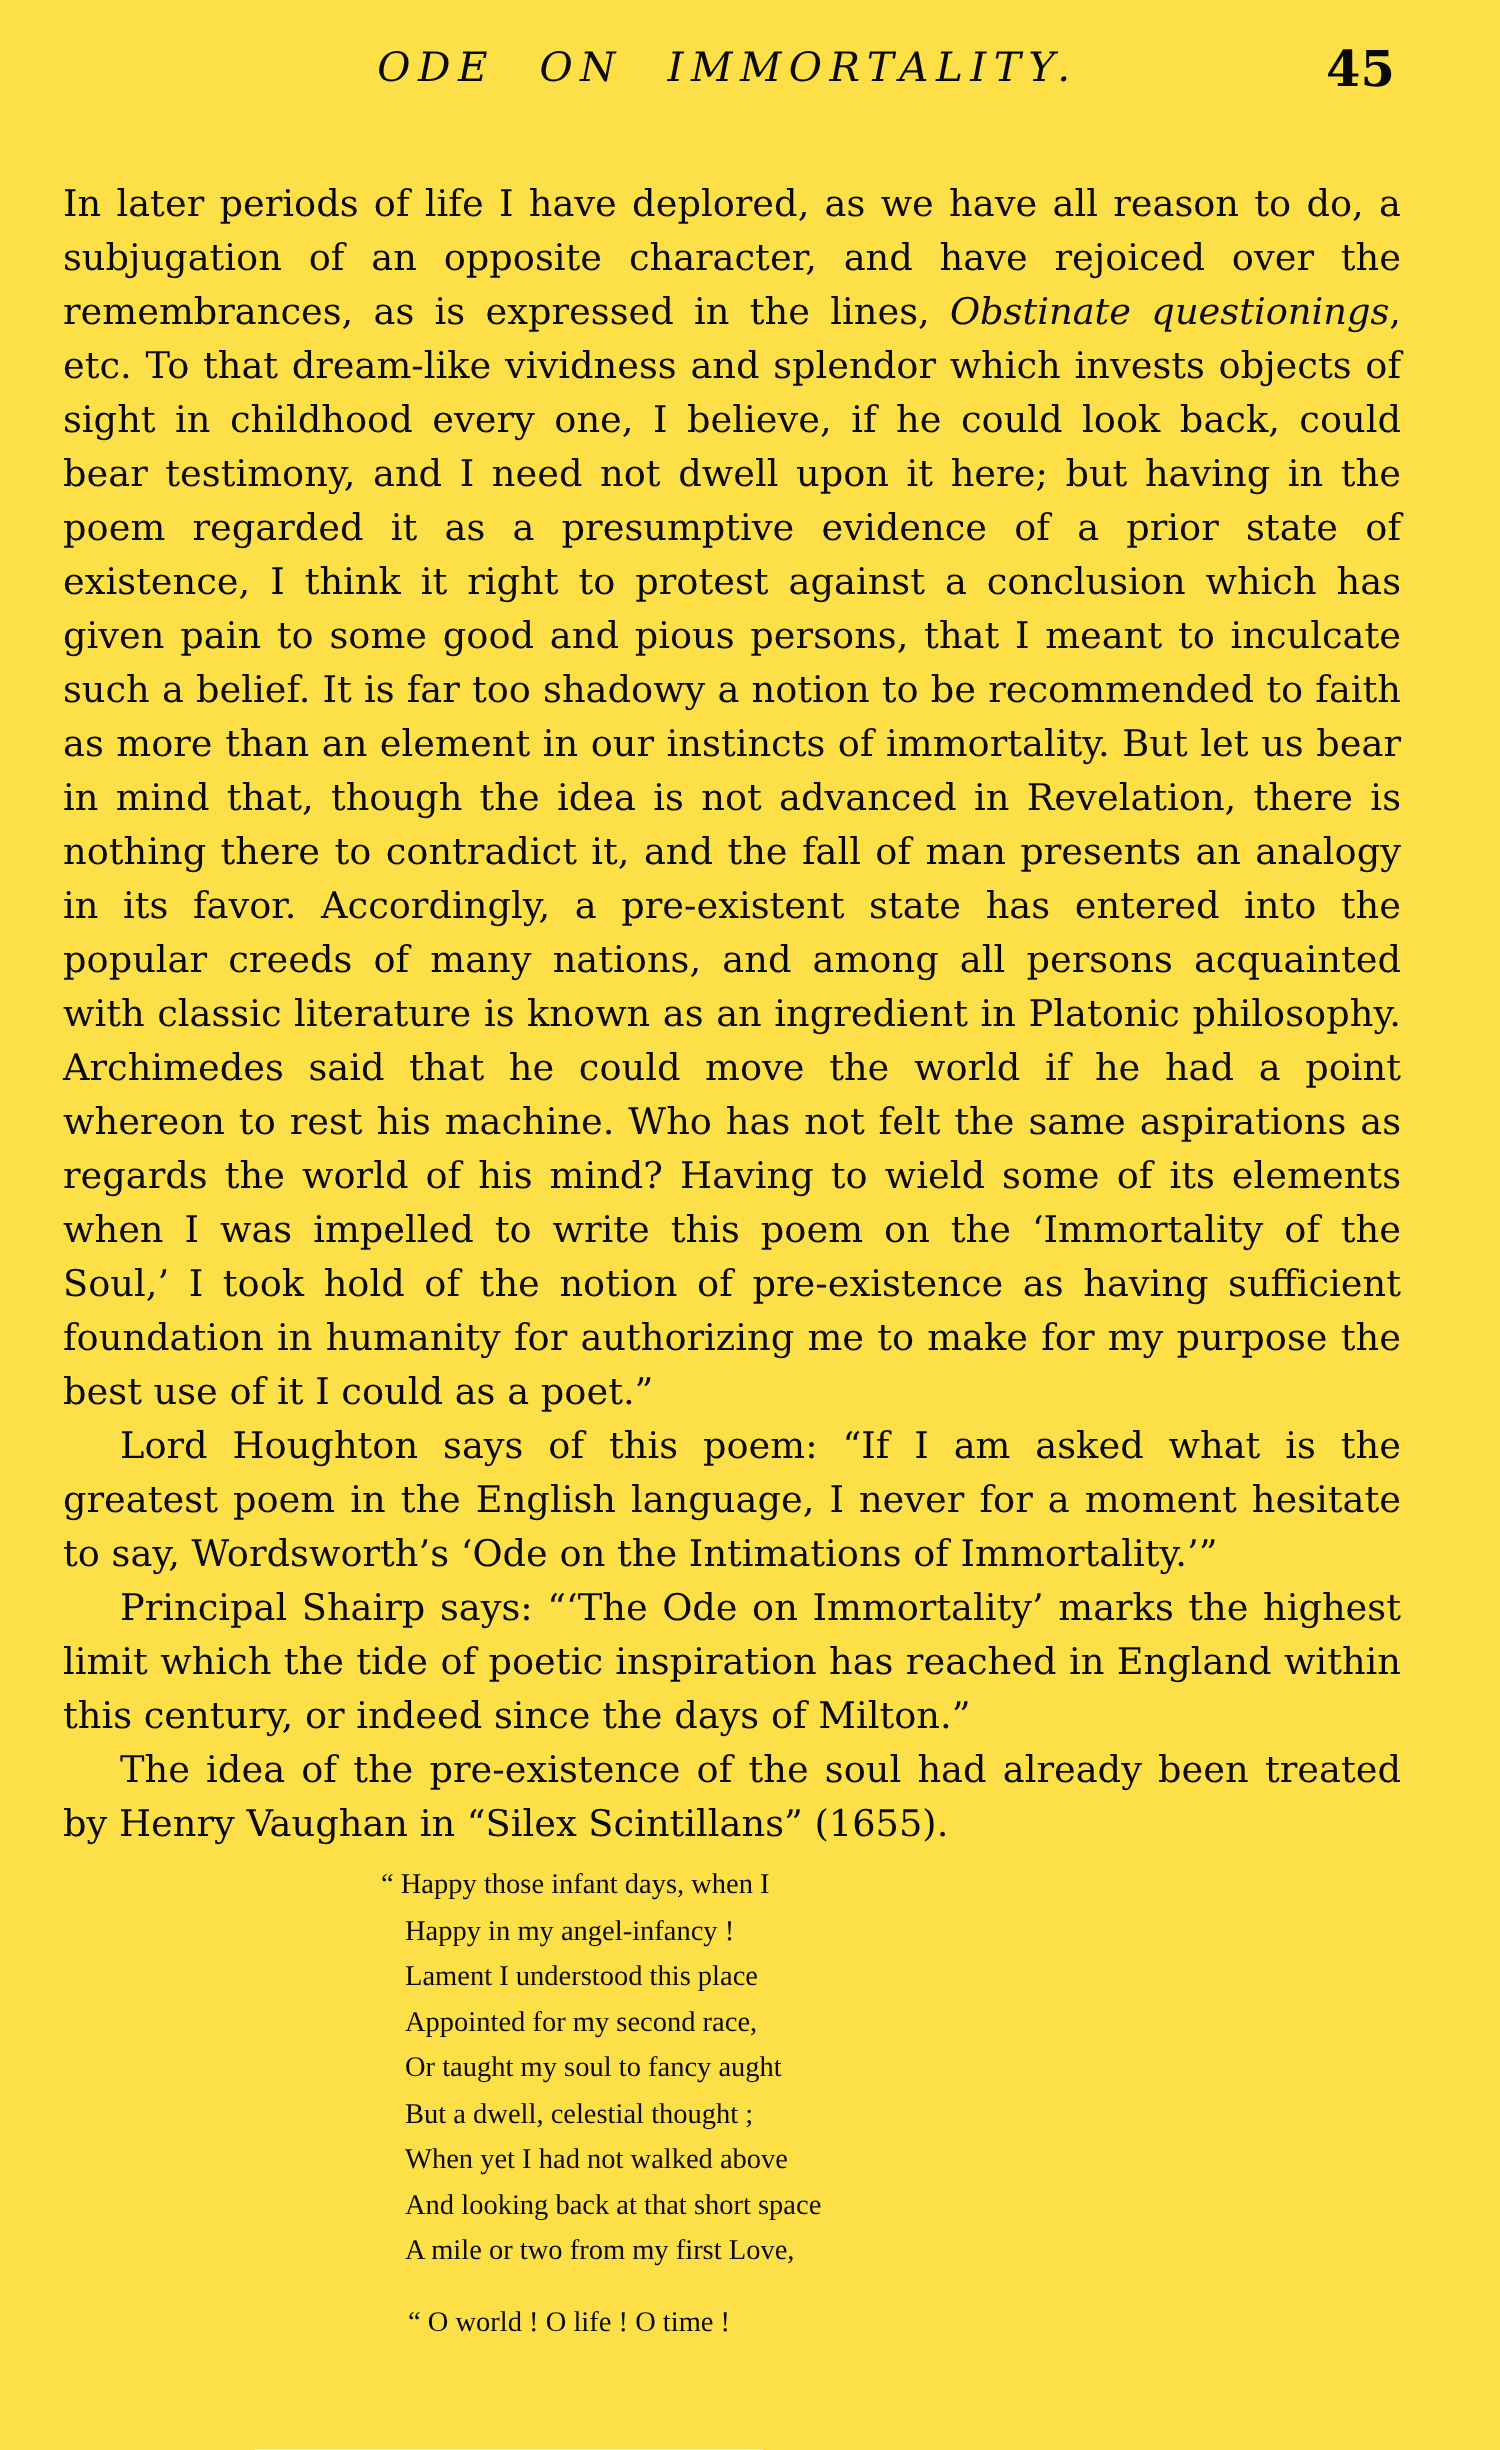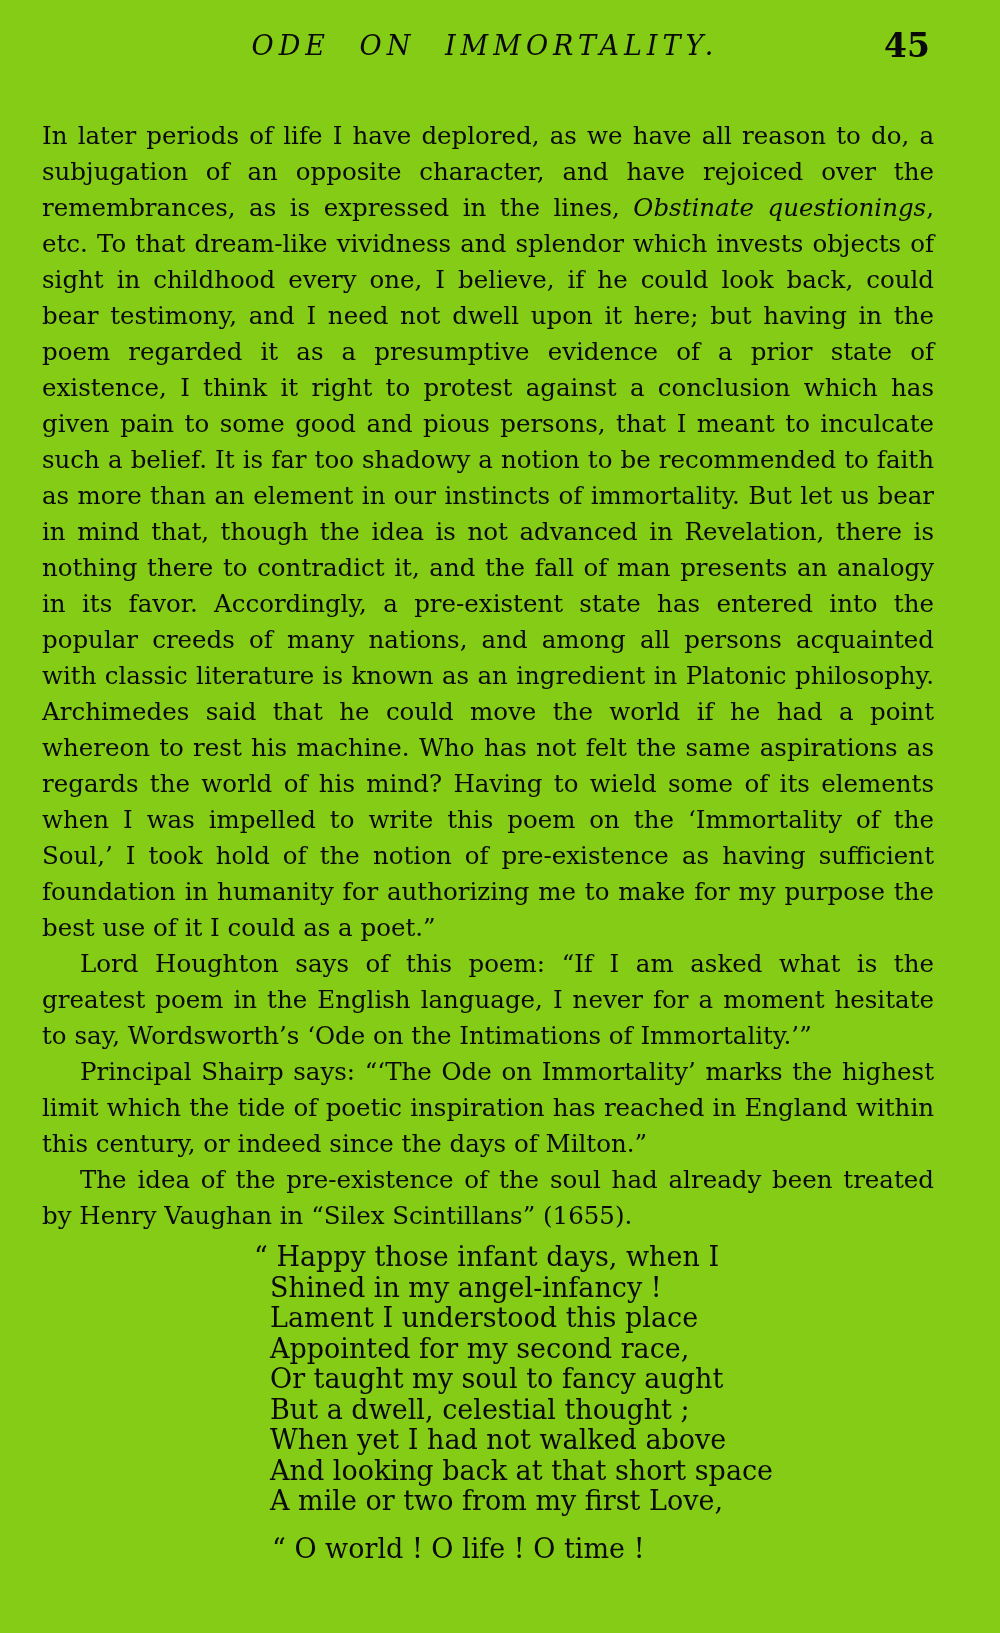--- a/index.html
+++ b/index.html
@@ -4,21 +4,21 @@
 <style>
   html, body {
     margin: 0;
     padding: 0;
     background: #ffffff;
   }
   .page {
     position: relative;
     width: 1000px;
     height: 1633px;
-    background: #84cc16;
+    background: #fde047;
     color: #0a0a0a;
     font-family: "DejaVu Serif", "Liberation Serif", serif;
     overflow: hidden;
     box-sizing: border-box;
     padding-top: 26px;
   }
   
   .running-head {
     position: relative;
     height: 40px;
@@ -52,22 +52,23 @@
   p.body-text {
     margin: 0;
     text-align: justify;
     text-justify: inter-word;
   }
   p.indent { text-indent: 38px; }
   .cite { font-style: italic; }
   
   .poem {
     margin: 8px 0 10px 228px;
-    font-size: 27px;
+    font-size: 19px;
     line-height: 30.5px;
+    font-family: Liberation Serif, serif;
   }
   .poem .poem-line { white-space: nowrap; }
   .poem .poem-line.q-hang { text-indent: -16px; }
   .poem-shelley {
     margin: 12px 0 0 246px;
     line-height: 40px;
   }
   .shelley-para { margin-top: 14px !important; }
 </style>
 </head>
@@ -85,21 +86,21 @@
     <p class="body-text"><span>In later periods of life I have deplored, as we have all reason to do, a subjugation of an opposite character, and have rejoiced over the remembrances, as is expressed in the lines, </span><span class="cite">Obstinate questionings</span><span>, etc.  To that dream-like vividness and splendor which invests objects of sight in childhood every one, I believe, if he could look back, could bear testimony, and I need not dwell upon it here; but having in the poem regarded it as a presumptive evidence of a prior state of existence, I think it right to protest against a conclusion which has given pain to some good and pious persons, that I meant to inculcate such a belief.  It is far too shadowy a notion to be recommended to faith as more than an element in our instincts of immortality.  But let us bear in mind that, though the idea is not advanced in Revelation, there is nothing there to contradict it, and the fall of man presents an analogy in its favor.  Accordingly, a pre-existent state has entered into the popular creeds of many nations, and among all persons acquainted with classic literature is known as an ingredient in Platonic philosophy.  Archimedes said that he could move the world if he had a point whereon to rest his machine.  Who has not felt the same aspirations as regards the world of his mind?  Having to wield some of its elements when I was impelled to write this poem on the ‘Immortality of the Soul,’ I took hold of the notion of pre-existence as having sufficient foundation in humanity for authorizing me to make for my purpose the best use of it I could as a poet.”</span></p>
 
     <p class="body-text indent">Lord Houghton says of this poem: “If I am asked what is the greatest poem in the English language, I never for a moment hesitate to say, Wordsworth’s ‘Ode on the Intimations of Immortality.’”</p>
 
     <p class="body-text indent">Principal Shairp says: “‘The Ode on Immortality’ marks the highest limit which the tide of poetic inspiration has reached in England within this century, or indeed since the days of Milton.”</p>
 
     <p class="body-text indent">The idea of the pre-existence of the soul had already been treated by Henry Vaughan in “Silex Scintillans” (1655).</p>
 
     <div class="poem">
       <div class="poem-line q-hang">“ Happy those infant days, when I</div>
-      <div class="poem-line">Shined in my angel-infancy !</div>
+      <div class="poem-line">Happy in my angel-infancy !</div>
       <div class="poem-line">Lament I understood this place</div>
       <div class="poem-line">Appointed for my second race,</div>
       <div class="poem-line">Or taught my soul to fancy aught</div>
       <div class="poem-line">But a dwell, celestial thought ;</div>
       <div class="poem-line">When yet I had not walked above</div>
       <div class="poem-line">And looking back at that short space</div>
       <div class="poem-line">A mile or two from my first Love,</div>
     </div>
 
 

